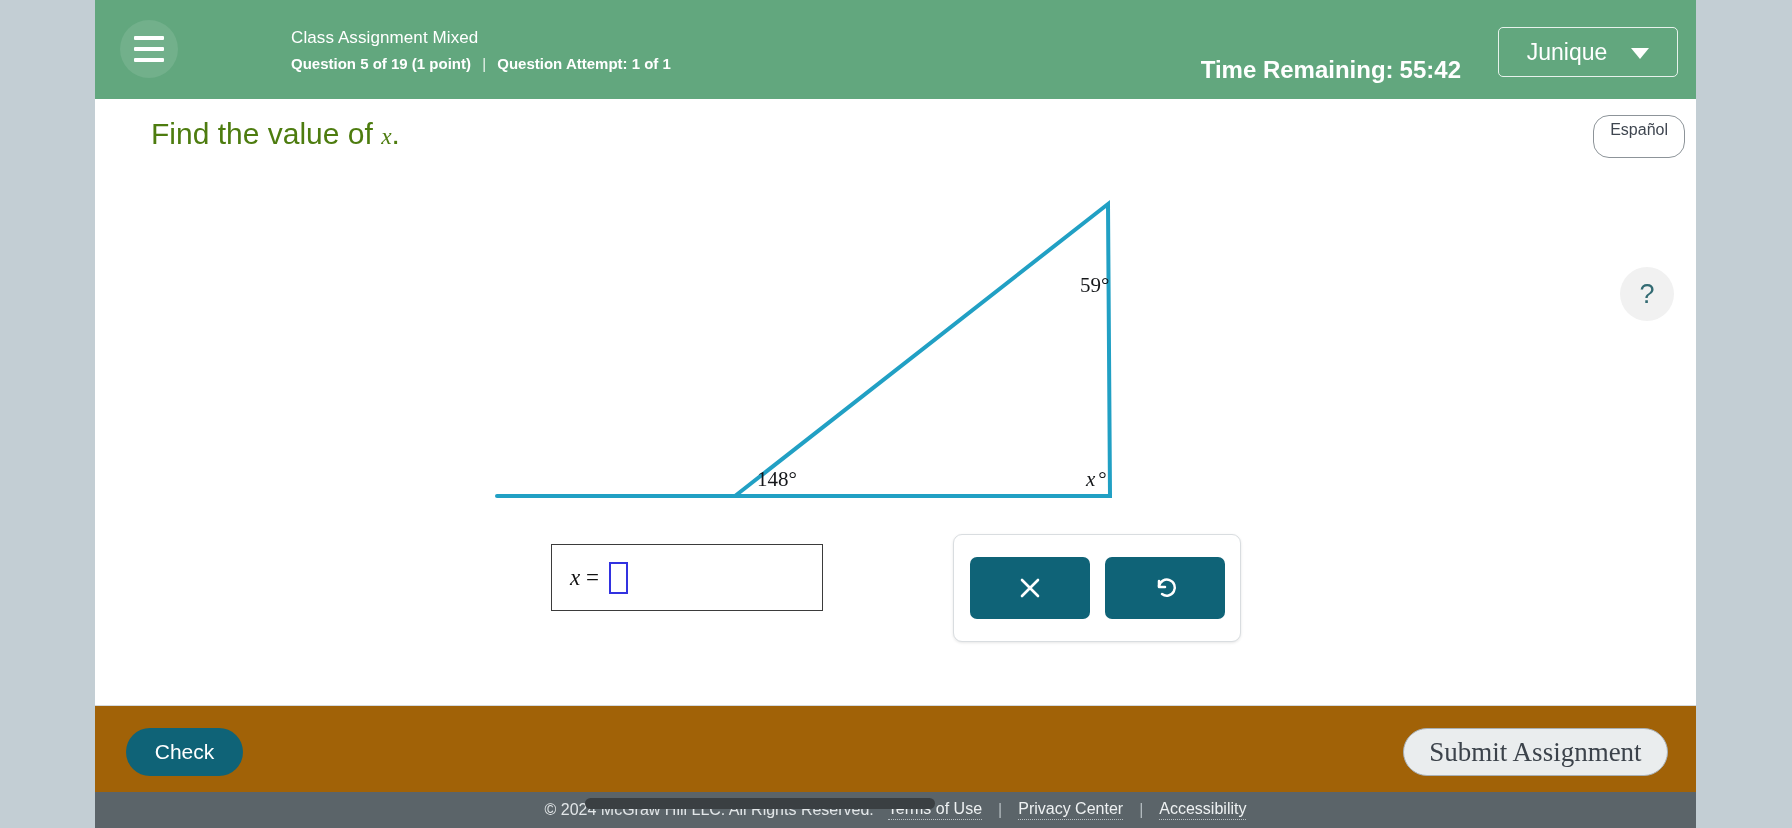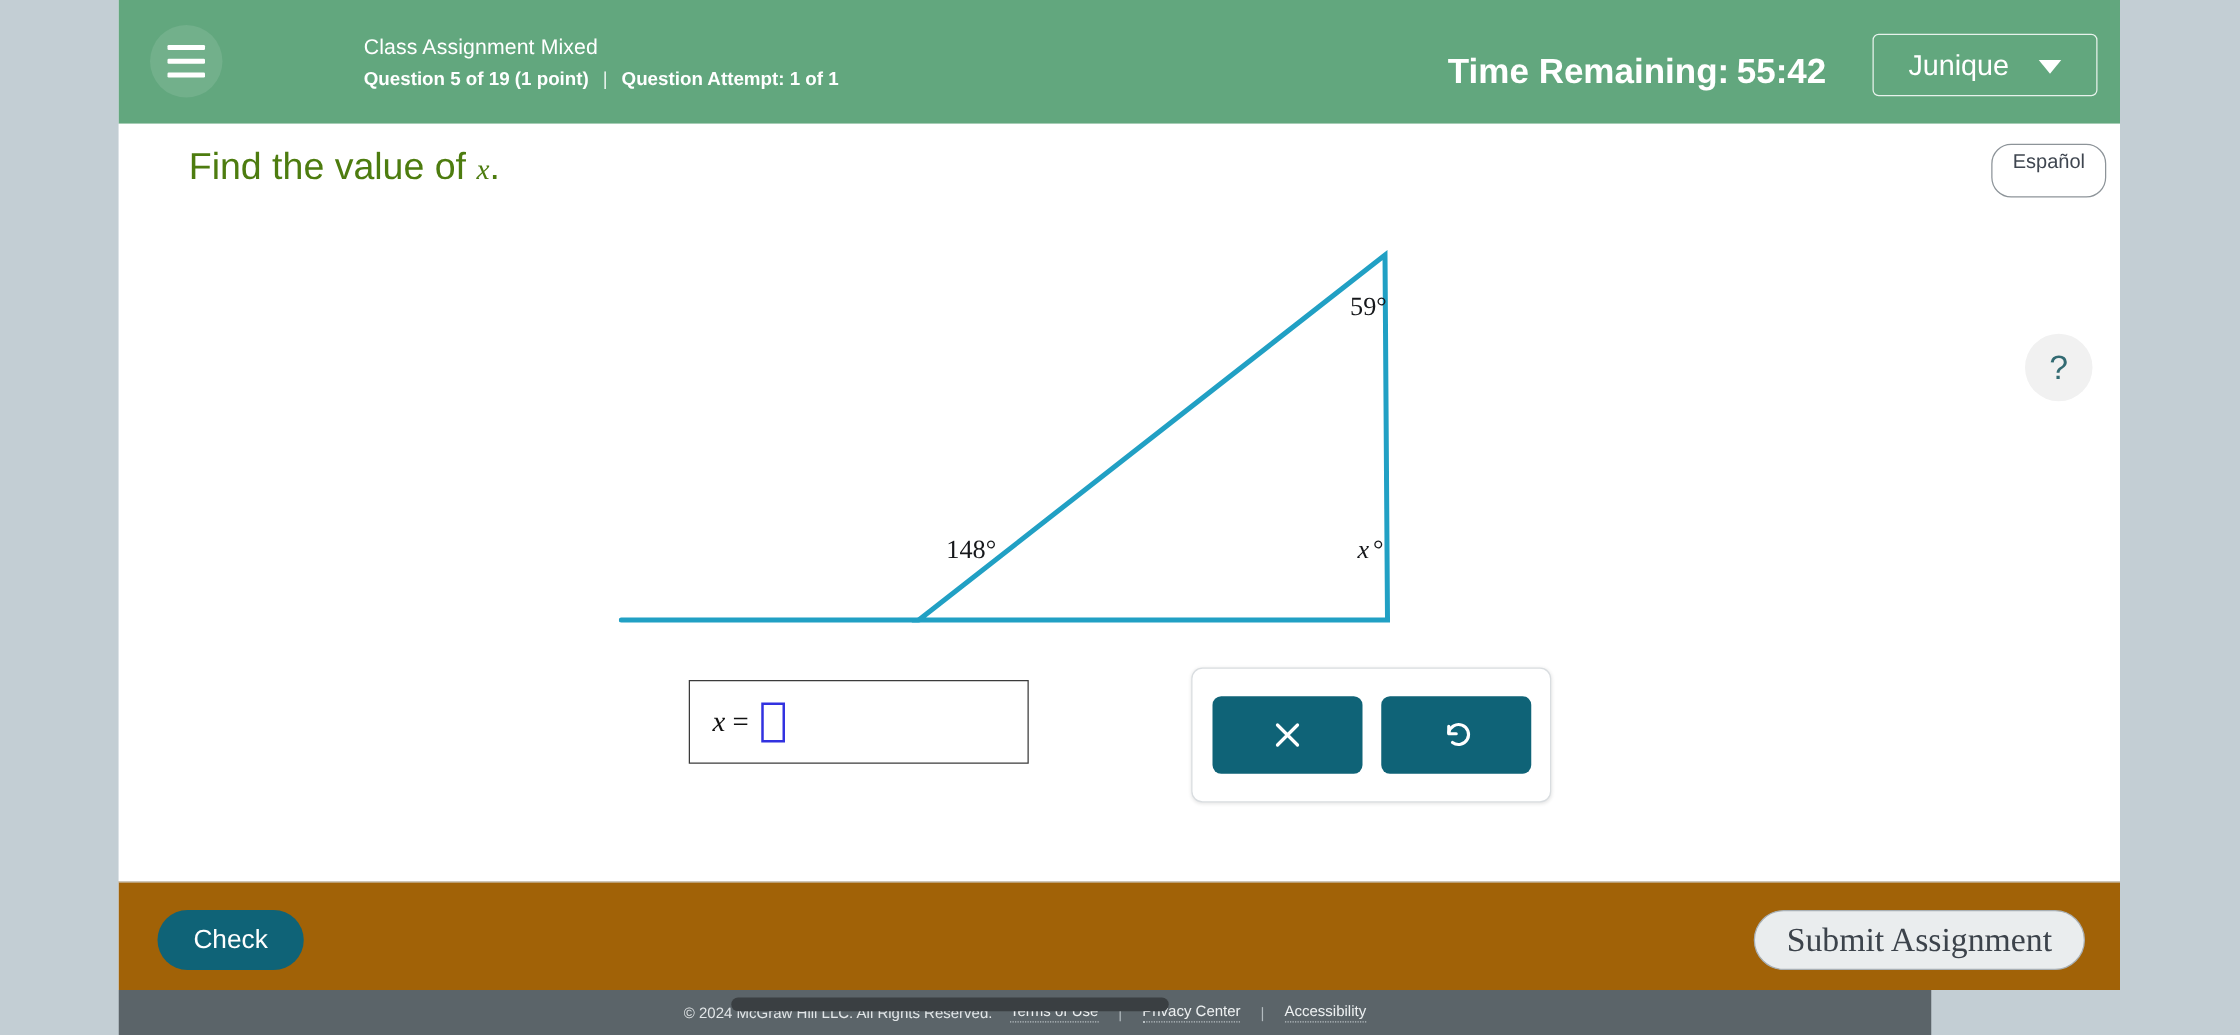--- a/index.html
+++ b/index.html
@@ -67,23 +67,23 @@
     font-weight: bold;
     white-space: nowrap;
   }
   .hdr-sub .sep {
     font-weight: normal;
     color: #eaf4ee;
     padding: 0 7px;
   }
   .timer {
     position: absolute;
-    right: 235px; top: 41px;
-    color: #ffffff;
-    font-size: 28px;
+    right: 235px; top: 56px;
+    color: #ffffff;
+    font-size: 24px;
     font-weight: bold;
     white-space: nowrap;
   }
   .timer .tval { font-weight: bold; margin-left: 6px; }
   .user-btn {
     position: absolute;
     right: 18px; top: 27px;
     width: 180px; height: 50px;
     border: 1.6px solid rgba(255,255,255,0.85);
     border-radius: 5px;
@@ -156,20 +156,21 @@
     left: 400px; top: 100px;
     width: 700px; height: 320px;
   }
   .figure svg { display: block; }
   .fig-label {
     position: absolute;
     font-family: "Liberation Serif", serif;
     font-size: 21px;
     color: #15171a;
     white-space: nowrap;
+    margin-top: 40px;
   }
   .lbl-148 { left: 262px; top: 228px; }
   .lbl-59  { left: 585px; top: 34px; }
   .lbl-x   { left: 591px; top: 228px; }
   .lbl-x i { font-style: italic; }
   .lbl-x .deg { font-style: normal; margin-left: 3px; }
 
   
   .answer-box {
     position: absolute;
@@ -247,26 +248,26 @@
     border-radius: 24px;
     font-size: 27px;
     cursor: pointer;
     font-family: Liberation Serif, serif;
   }
 
   
   .footer {
     position: absolute;
     left: 95px; top: 792px;
-    width: 1450px; height: 36px;
+    width: 1601px; height: 36px;
     background: #5b6469;
     display: flex; align-items: center; justify-content: center;
     gap: 0;
     color: #e2e6e8;
-    font-size: 12px;
+    font-size: 16px;
     white-space: nowrap;
   }
   .footer .copy { margin-right: 14px; }
   .footer a {
     color: #eef1f2;
     text-decoration: none;
     border-bottom: 1.5px dotted #b9c0c4;
     padding-bottom: 1px;
     cursor: pointer;
   }

